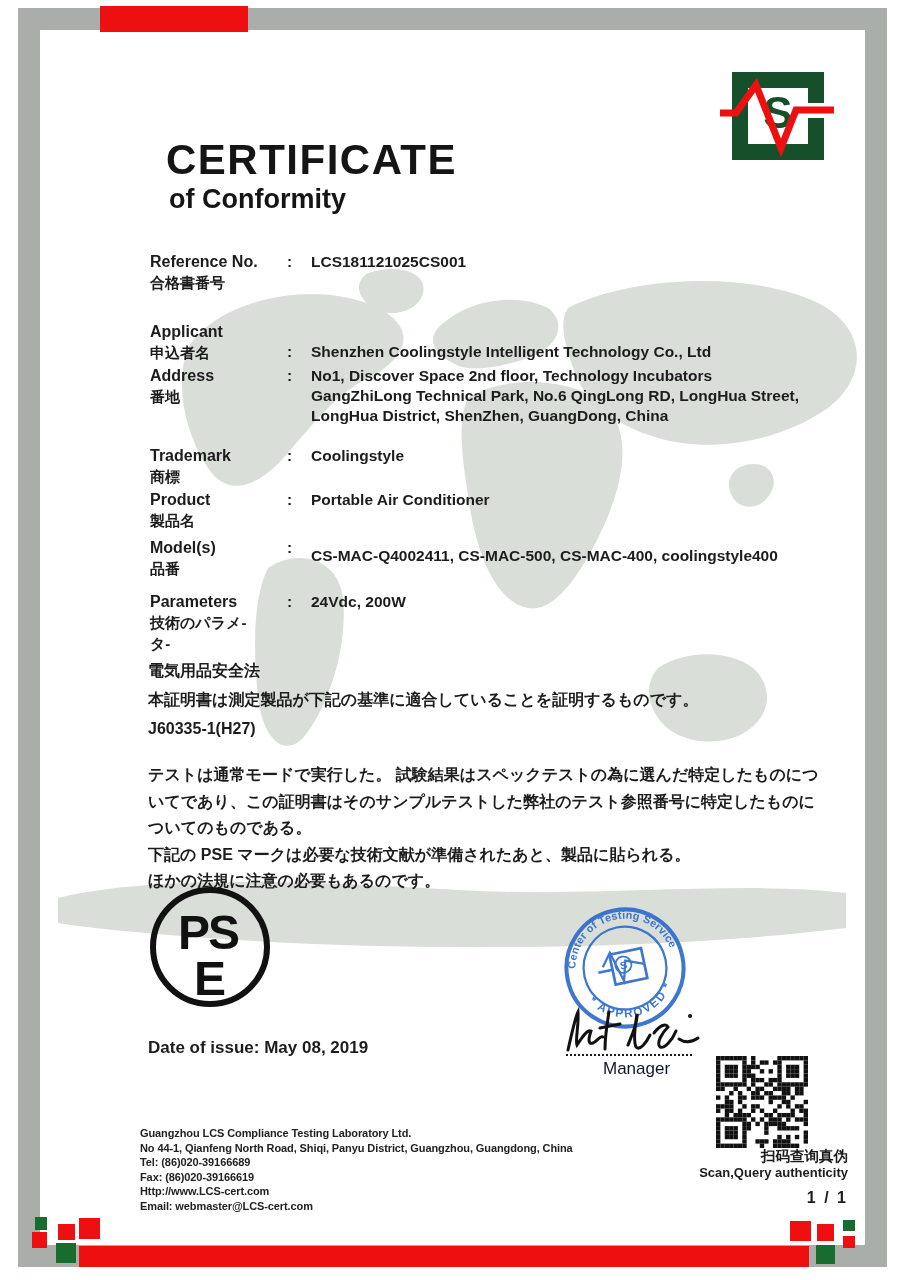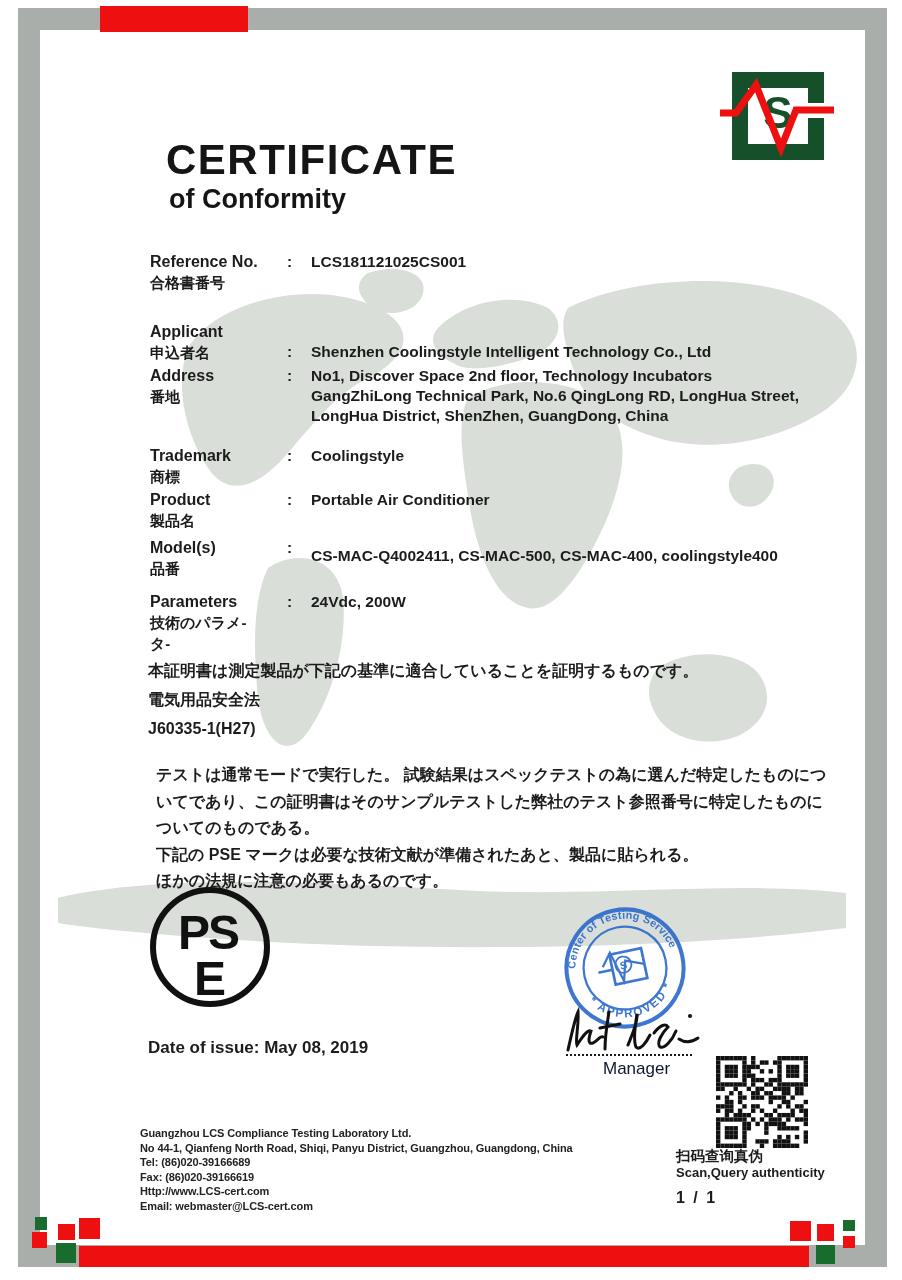--- a/index.html
+++ b/index.html
@@ -47,35 +47,35 @@
   .row .col{width:24px;font-weight:bold;font-size:15.5px;line-height:20px;}
   .row .val{flex:1;font-weight:bold;font-size:15.5px;line-height:20px;}
   .r0{top:252px;} .r1{top:322px;align-items:flex-end;} .r2{top:366px;} .r3{top:446px;} .r4{top:490px;} .r5{top:538px;} .r6{top:592px;}
   .val-drop{padding-top:8px;}
 
   
   .statement{position:absolute;left:148px;top:656px;width:690px;font-weight:bold;font-size:16px;}
   .statement div{line-height:29px;}
   .statement .gap{margin-top:8px;}
   .notes{position:absolute;left:148px;top:762px;width:690px;font-weight:bold;font-size:16px;}
-  .notes div{line-height:26.5px;margin-left:8px;}
+  .notes div{line-height:26.5px;}
 
   
   .pse{position:absolute;left:148px;top:885px;width:124px;height:124px;}
   .date-issue{position:absolute;left:148px;top:1038px;font-size:17px;font-weight:bold;}
 
   
   .stamp{position:absolute;left:562px;top:905px;width:126px;height:126px;transform:rotate(-12deg);opacity:.92;}
   .sig{position:absolute;left:560px;top:1004px;width:145px;height:55px;}
   .sig-line{position:absolute;left:566px;top:1054px;width:126px;border-bottom:2.5px dotted #1a1a1a;}
   .manager{position:absolute;left:603px;top:1059px;font-size:17px;color:#0f172a;}
 
   
   .qr{position:absolute;left:716px;top:1056px;width:92px;height:92px;}
-  .qr-cap{position:absolute;left:676px;top:1148px;width:172px;text-align:left;font-weight:bold;}
+  .qr-cap{position:absolute;left:676px;top:1148px;width:172px;text-align:right;font-weight:bold;}
   .qr-cap .cn{font-size:14.5px;line-height:17px;}
   .qr-cap .en{font-size:13px;line-height:16px;}
   .qr-cap .pg{font-size:16px;margin-top:8px;letter-spacing:2px;}
 
   
   .footer{position:absolute;left:140px;top:1126px;font-size:11px;font-weight:bold;line-height:14.5px;color:#222;letter-spacing:-0.1px;}
   .footer .cols{display:flex;flex-direction:column;}
   .footer .c1{width:206px;}
 </style>
 </head>
@@ -176,22 +176,22 @@
     <div class="lbl">
       <span class="en">Parameters</span>
       <span class="jp">技術のパラメ-</span>
       <span class="jp">タ-</span>
     </div>
     <div class="col">:</div>
     <div class="val">24Vdc, 200W</div>
   </div>
 
   <div class="statement">
+    <div>電気用品安全法</div>
     <div>本証明書は測定製品が下記の基準に適合していることを証明するものです。</div>
-    <div>電気用品安全法</div>
     <div>J60335-1(H27)</div>
   </div>
 
   <div class="notes">
     <div>テストは通常モードで実行した。 試験結果はスペックテストの為に選んだ特定したものにつ</div>
     <div>いてであり、この証明書はそのサンプルテストした弊社のテスト参照番号に特定したものに</div>
     <div>ついてのものである。</div>
     <div>下記の PSE マークは必要な技術文献が準備されたあと、製品に貼られる。</div>
     <div>ほかの法規に注意の必要もあるのです。</div>
   </div>

